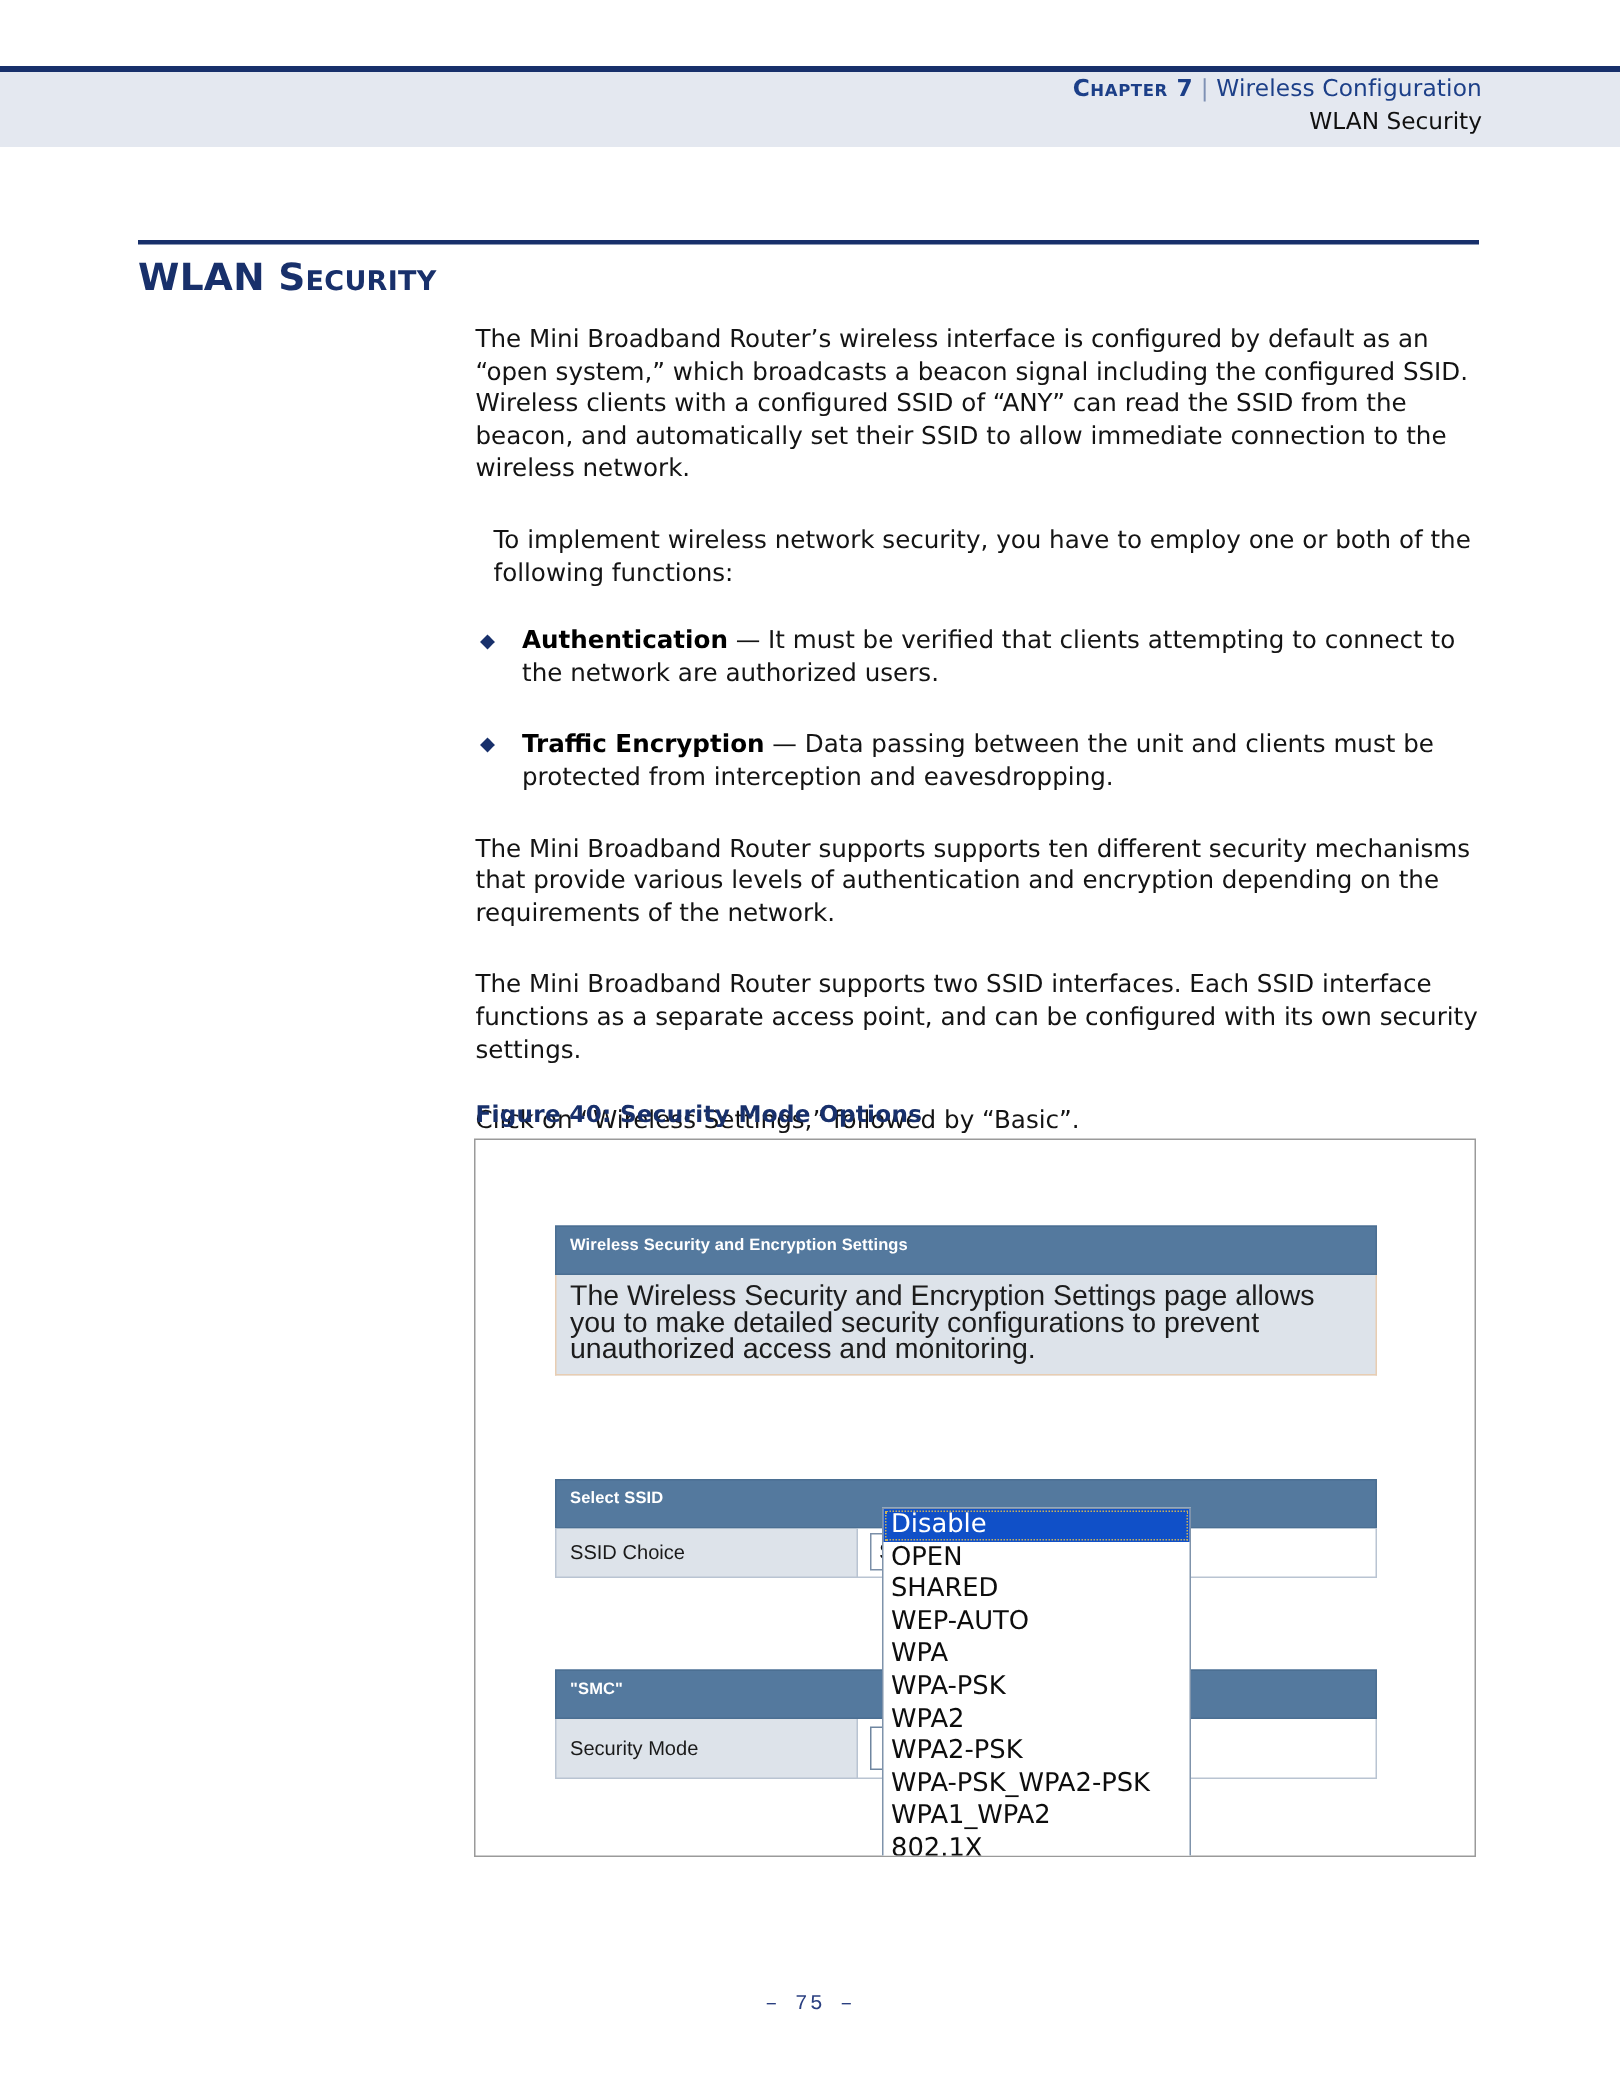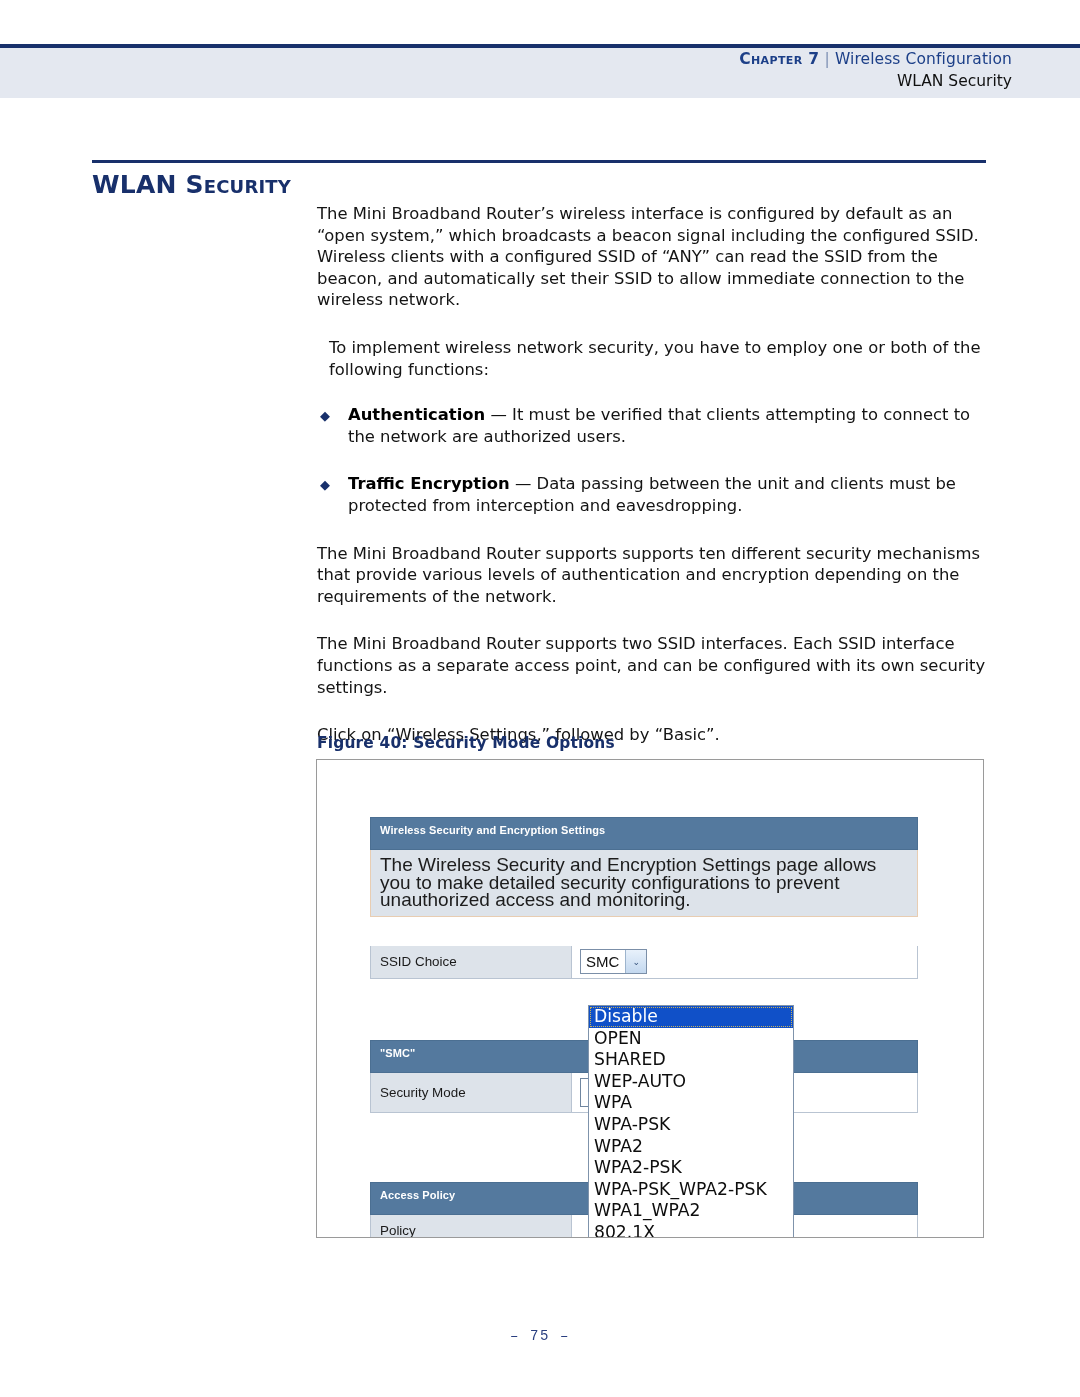--- a/index.html
+++ b/index.html
@@ -27,21 +27,21 @@
     position: absolute;
     left: 0; top: 48px;
     width: 1080px; height: 50px;
     background: #e4e8f0;
   }
   .header-lines {
     position: absolute;
     left: 0; top: 48px;
     width: 1080px;
     text-align: right;
-    padding-right: 68px;
+    padding-right: 92px;
     box-sizing: border-box;
   }
   .hdr-line1 {
     font-size: 15.5px;
     line-height: 22px;
     letter-spacing: .1px;
     white-space: nowrap;
   }
   .hdr-chapter {
     color: #1c3f88;
@@ -77,21 +77,21 @@
     font-weight: bold;
     color: #18306b;
     font-variant: small-caps;
     letter-spacing: .2px;
     white-space: nowrap;
   }
 
   
   .body-col {
     position: absolute;
-    left: 317px; top: 203px;
+    left: 317px; top: 215px;
     width: 672px;
   }
   p.para {
     margin: 0 0 26px 0;
     font-size: 16.4px;
     line-height: 21.6px;
     color: #141414;
   }
   p.para.tight {
     margin-bottom: 24px;
@@ -354,20 +354,21 @@
 <div class="fig-caption">Figure 40:  Security Mode Options</div>
 
 <div class="fig-frame">
   <div class="ui">
 
     <div class="bar">Wireless Security and Encryption Settings</div>
     <div class="descbox">The Wireless Security and Encryption Settings page allows you to make detailed security configurations to prevent unauthorized access and monitoring.</div>
 
     <div class="gap-lg"></div>
 
+    <div class="bar">Select SSID</div>
     <div class="row h33">
       <div class="cell-label">SSID Choice</div>
       <div class="cell-value">
         <div class="sel-small">
           <span class="txt">SMC</span>
           <span class="arrow">⌄</span>
         </div>
       </div>
     </div>
 

